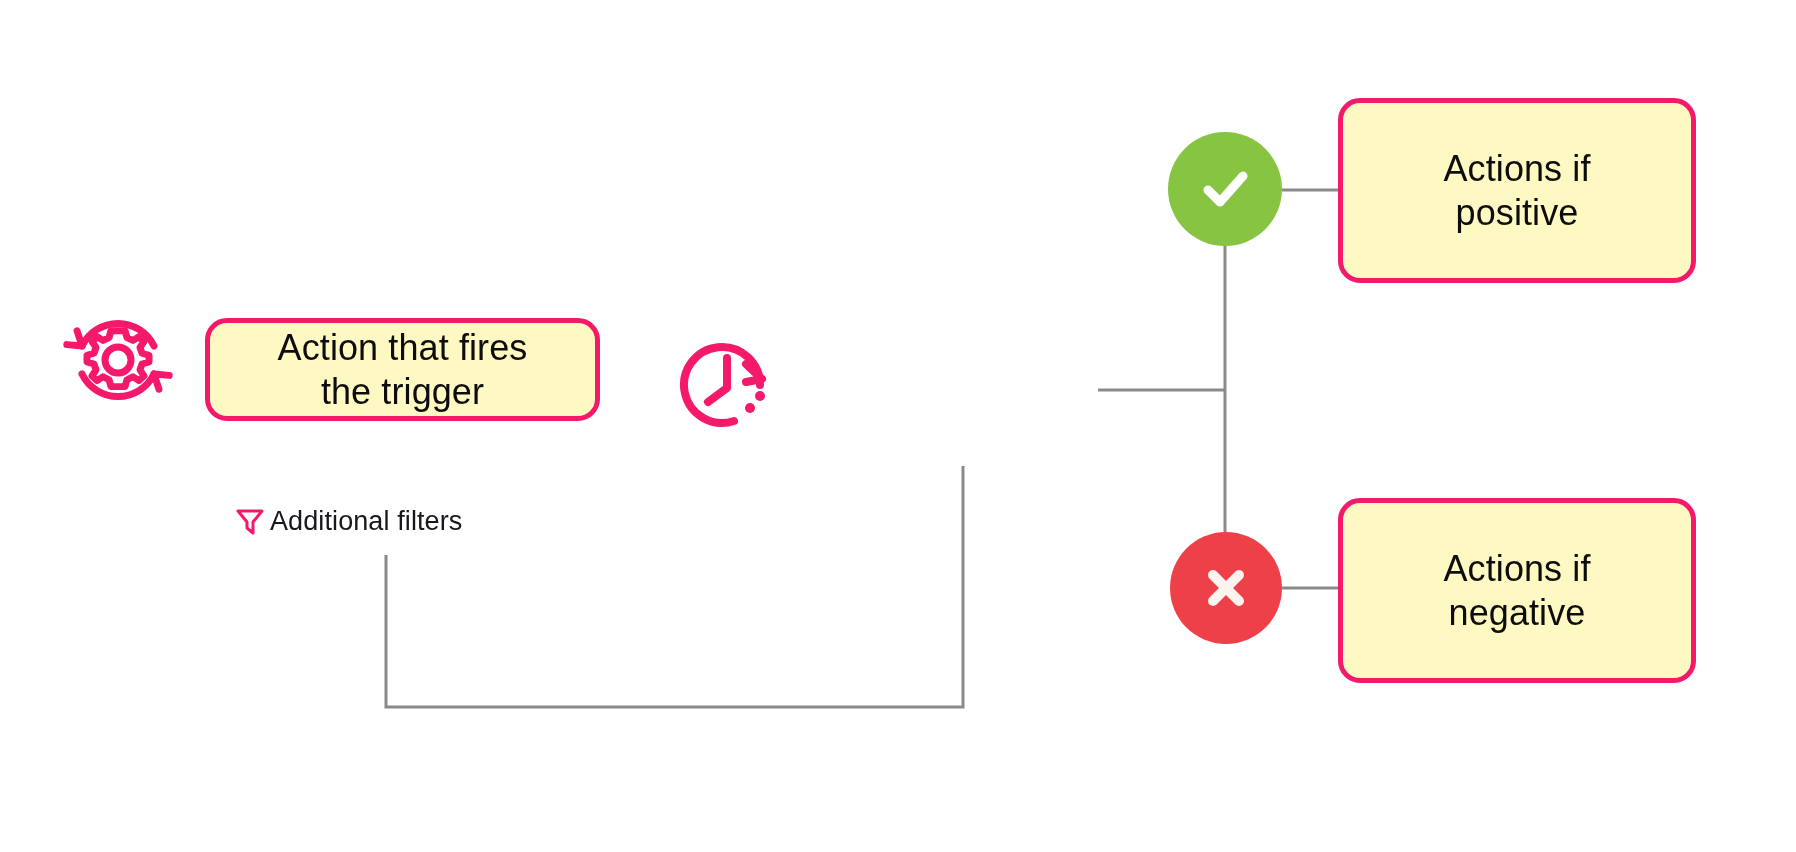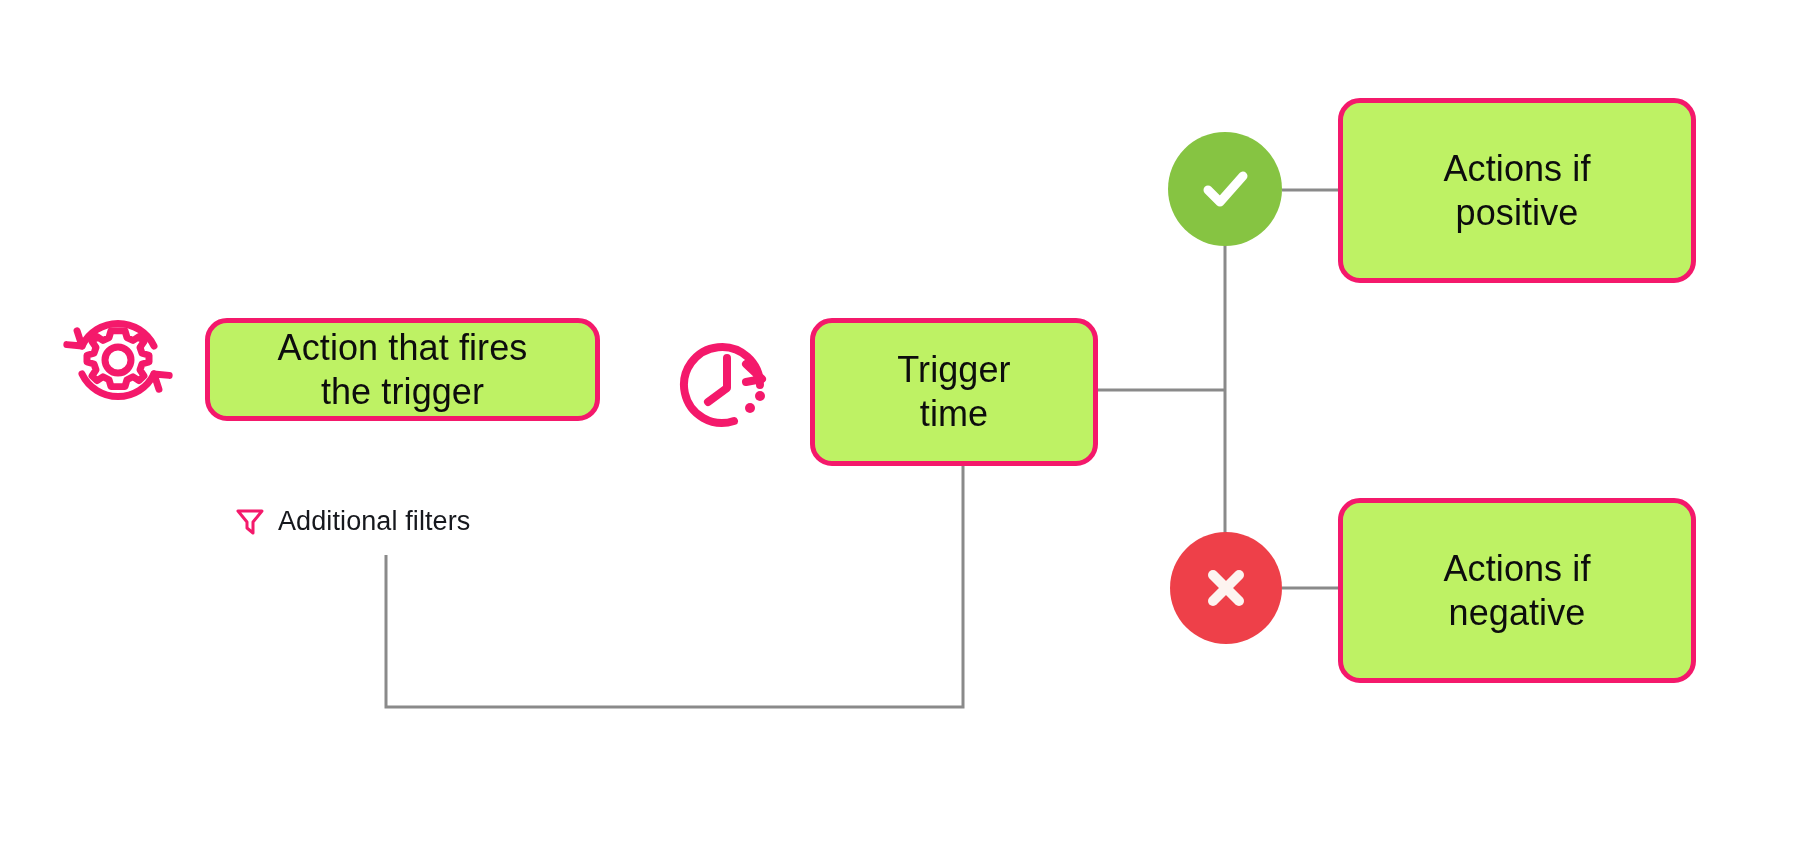--- a/index.html
+++ b/index.html
@@ -21,21 +21,21 @@
     position: absolute;
     left: 0;
     top: 0;
     width: 1796px;
     height: 852px;
     pointer-events: none;
   }
   .node {
     position: absolute;
     box-sizing: border-box;
-    background: #bef264;
+    background: #fef9c3;
     border: 5px solid #F4196B;
     border-radius: 22px;
     display: flex;
     align-items: center;
     justify-content: center;
     text-align: center;
     color: #0d0d0d;
     font-size: 36px;
     line-height: 1.22;
     letter-spacing: 0.1px;
@@ -55,21 +55,21 @@
     display: flex;
     align-items: center;
     justify-content: center;
   }
   .badge-ok { background: #86C442; }
   .badge-bad { background: #EE4049; }
   .filter-row {
     position: absolute;
     display: flex;
     align-items: center;
-    gap: 12px;
+    gap: 4px;
   }
   .filter-text {
     font-size: 27px;
     color: #16181d;
     letter-spacing: 0.1px;
     white-space: nowrap;
   }
 </style>
 </head>
 <body>
@@ -114,24 +114,20 @@
       <circle cx="78" cy="78" r="5"></circle>
       <circle cx="88" cy="66" r="5"></circle>
     </g>
   </svg>
 
   <div class="node" style="left:205px; top:318px; width:395px; height:103px;">
     <span class="node-label">Action that fires
 the trigger</span>
   </div>
 
-  <div class="node" style="left:810px; top:318px; width:288px; height:148px;">
-    <span class="node-label">Trigger
-time</span>
-  </div>
 
   <div class="node" style="left:1338px; top:98px; width:358px; height:185px;">
     <span class="node-label">Actions if
 positive</span>
   </div>
 
   <div class="node" style="left:1338px; top:498px; width:358px; height:185px;">
     <span class="node-label">Actions if
 negative</span>
   </div>

